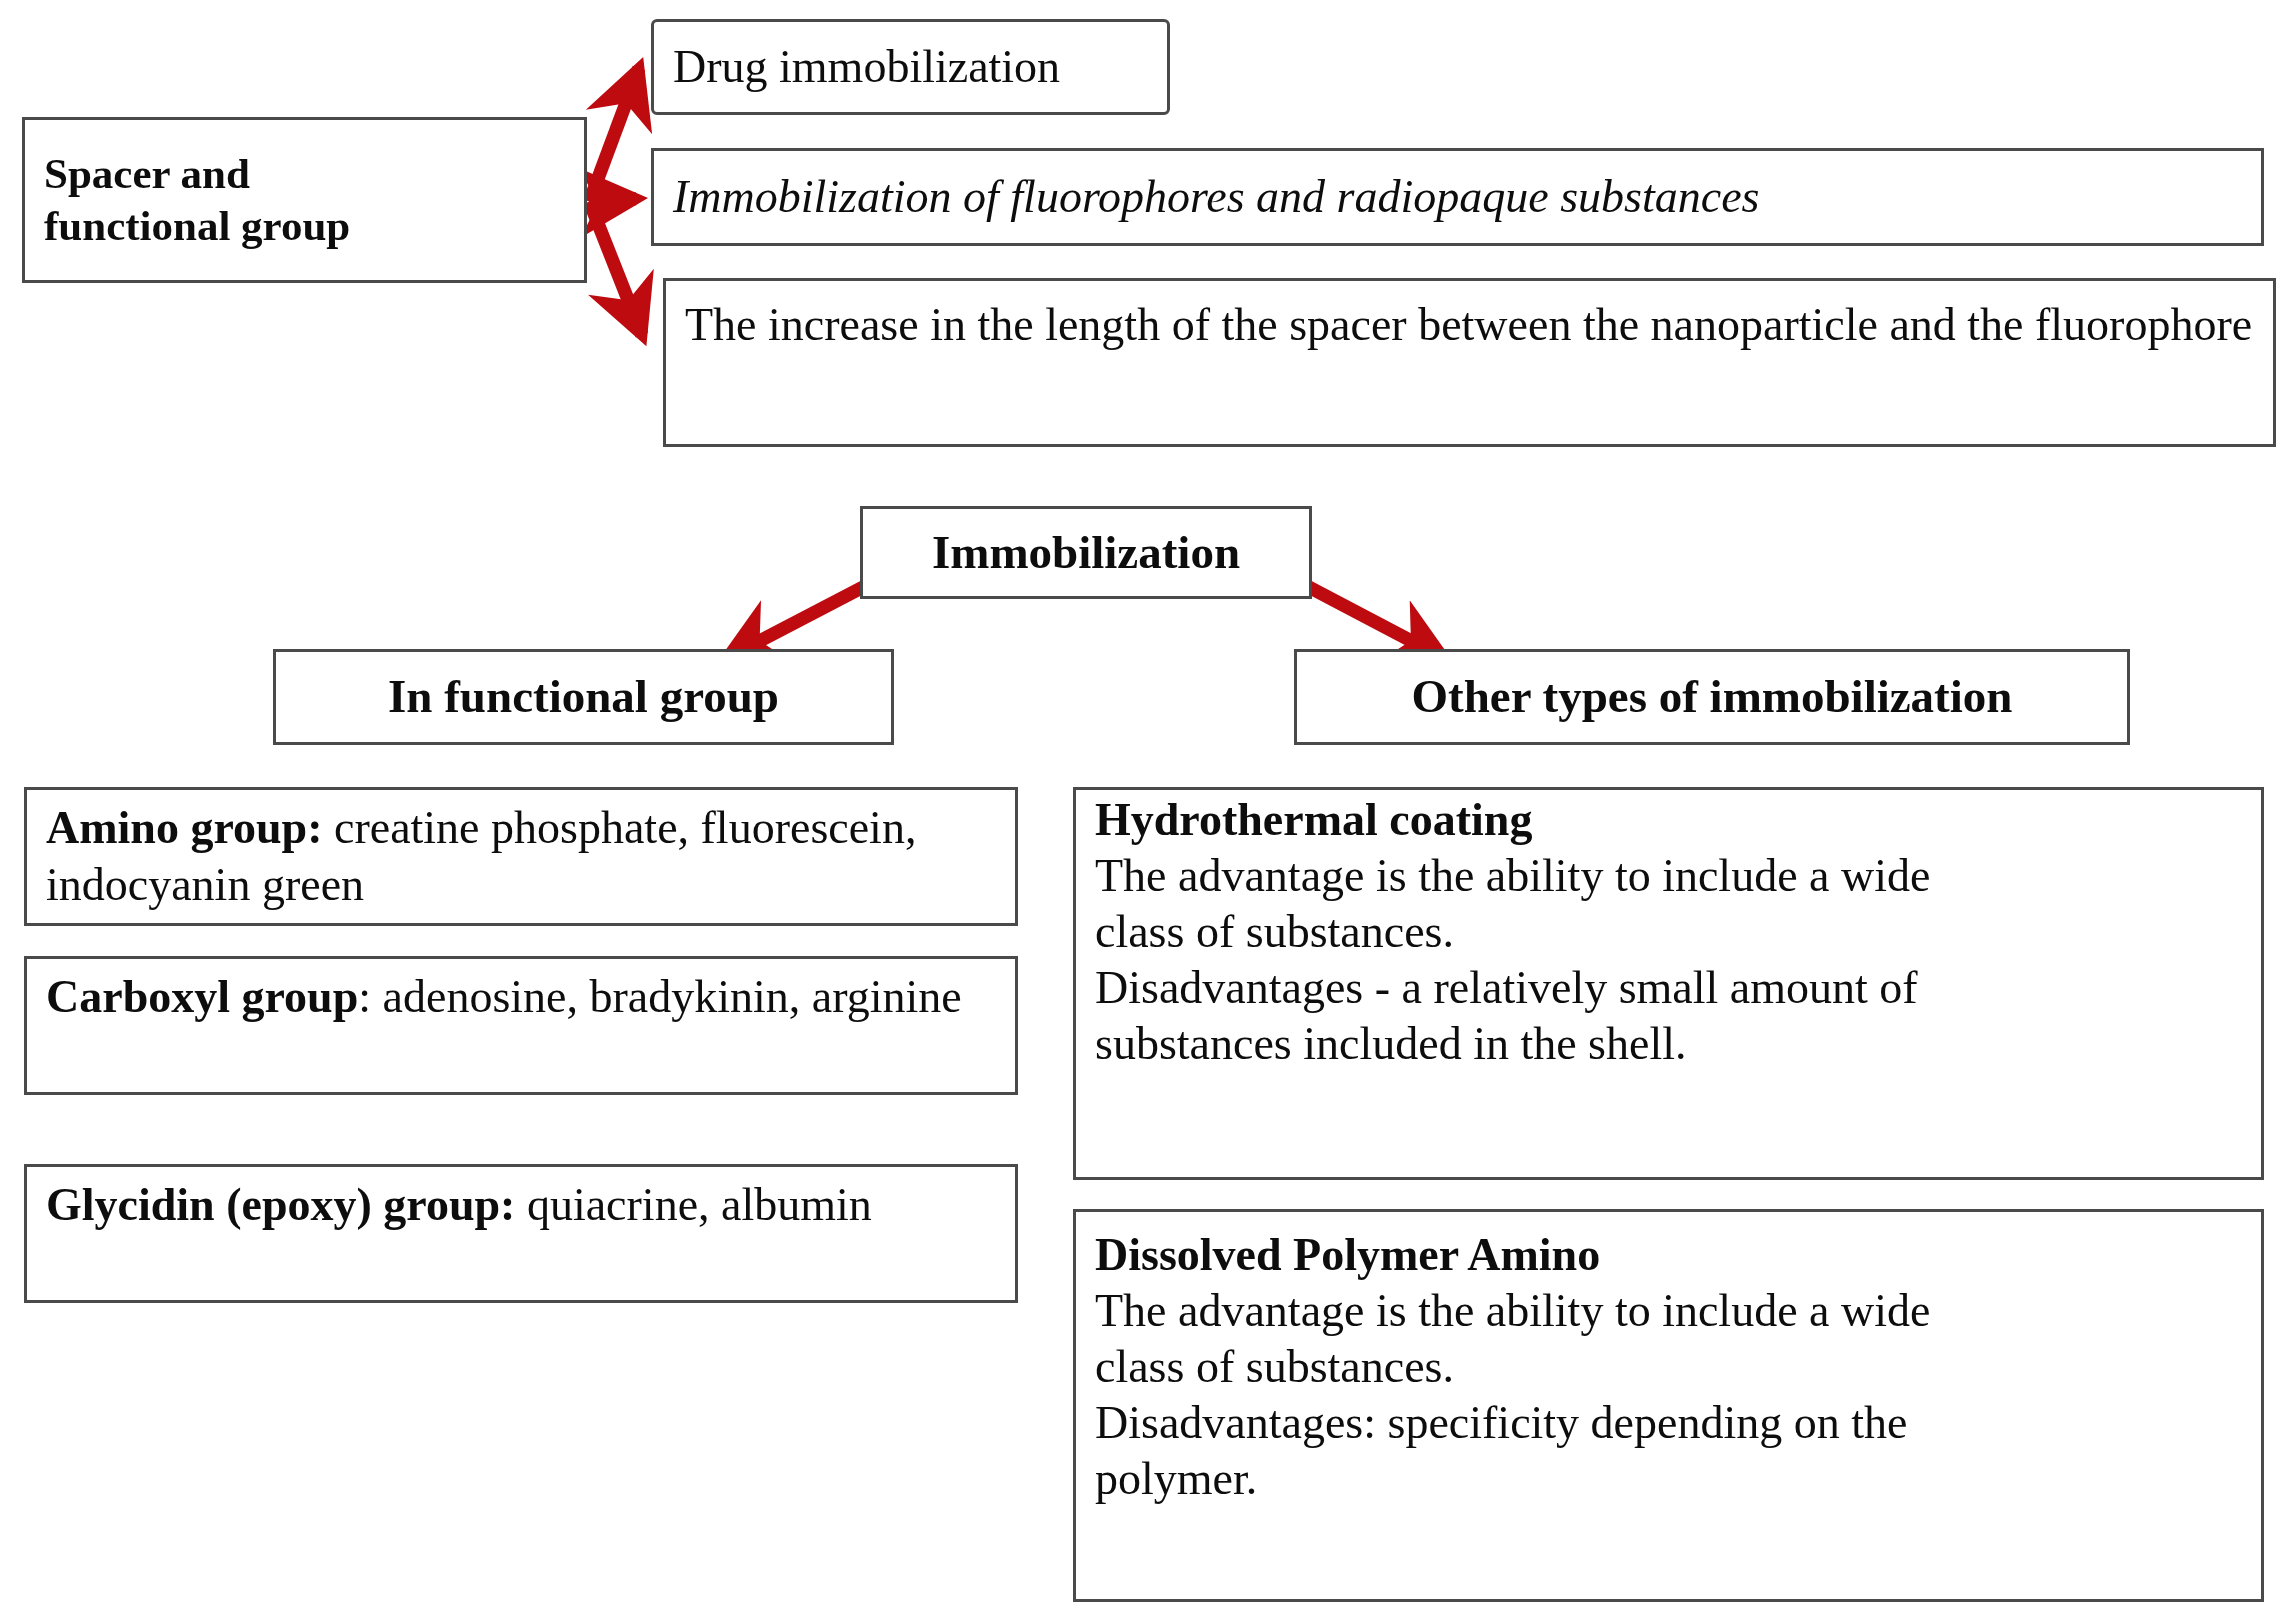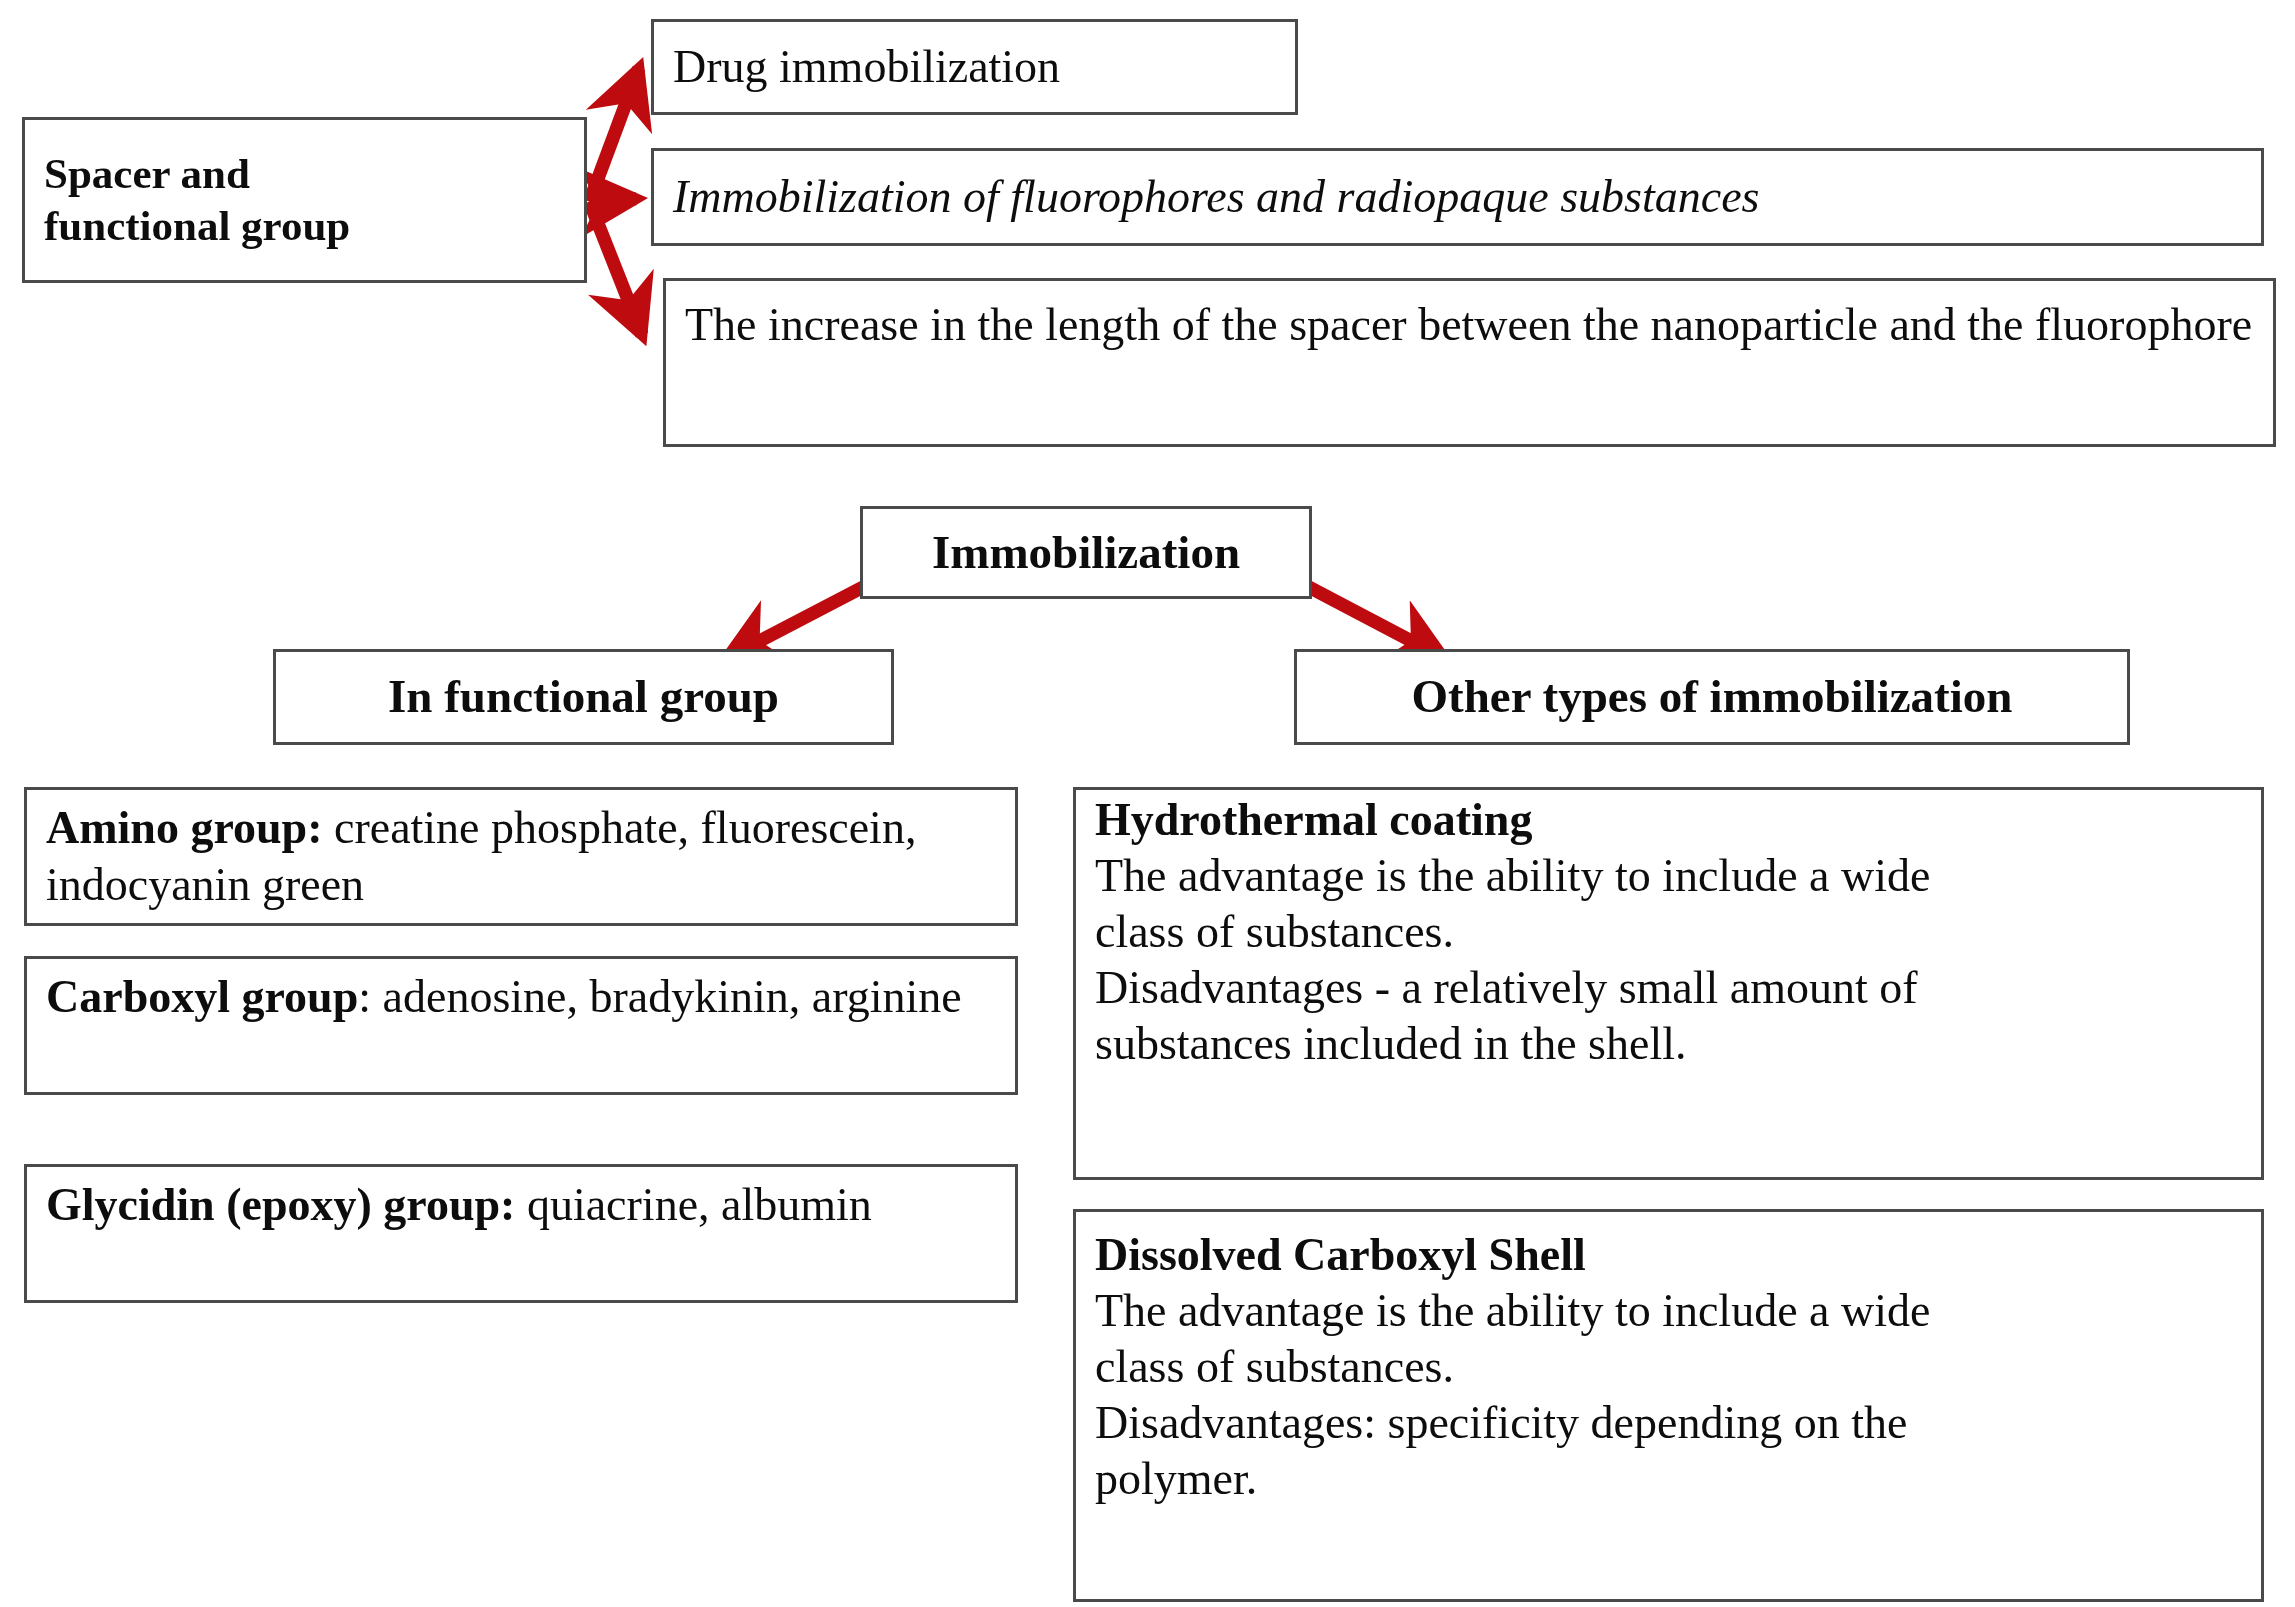--- a/index.html
+++ b/index.html
@@ -77,21 +77,21 @@
     <g>
       <path d="M1762,790 L1948,888" stroke="#BE0B10" stroke-width="18" fill="none" marker-end="url(#ah)"></path>
     </g>
   </svg>
 
   <div class="box bold" style="left:22px; top:117px; width:565px; height:166px; font-size:43px;">
     <span class="line">Spacer and</span>
     <span class="line">functional group</span>
   </div>
 
-  <div class="box" style="left:651px; top:19px; width:647px; height:96px;">
+  <div class="box" style="left:651px; top:19px; width:519px; height:96px;border-radius:6px;">
     <span class="line">Drug immobilization</span>
   </div>
 
   <div class="box" style="left:651px; top:148px; width:1613px; height:98px;font-style:italic;">
     <span class="line">Immobilization of fluorophores and radiopaque substances</span>
   </div>
 
   <div class="box" style="left:663px; top:278px; width:1613px; height:169px; align-items:flex-start; justify-content:flex-start; padding-top:16.3px;">
     <span class="wrapline">The increase in the length of the spacer between the nanoparticle and the fluorophore</span>
   </div>
@@ -122,21 +122,21 @@
 
   <div class="box" style="left:1073px; top:787px; width:1191px; height:393px; justify-content:flex-start; padding-top:2px;">
     <span class="line" style="font-weight:bold;">Hydrothermal coating</span>
     <span class="line">The advantage is the ability to include a wide</span>
     <span class="line">class of substances.</span>
     <span class="line">Disadvantages - a relatively small amount of</span>
     <span class="line">substances included in the shell.</span>
   </div>
 
   <div class="box" style="left:1073px; top:1209px; width:1191px; height:393px; justify-content:flex-start; padding-top:15px;">
-    <span class="line" style="font-weight:bold;">Dissolved Carboxyl Shell</span>
+    <span class="line" style="font-weight:bold;">Dissolved Polymer Amino</span>
     <span class="line">The advantage is the ability to include a wide</span>
     <span class="line">class of substances.</span>
     <span class="line">Disadvantages: specificity depending on the</span>
     <span class="line">polymer.</span>
   </div>
 
 </div>
 
 
 </body></html>

